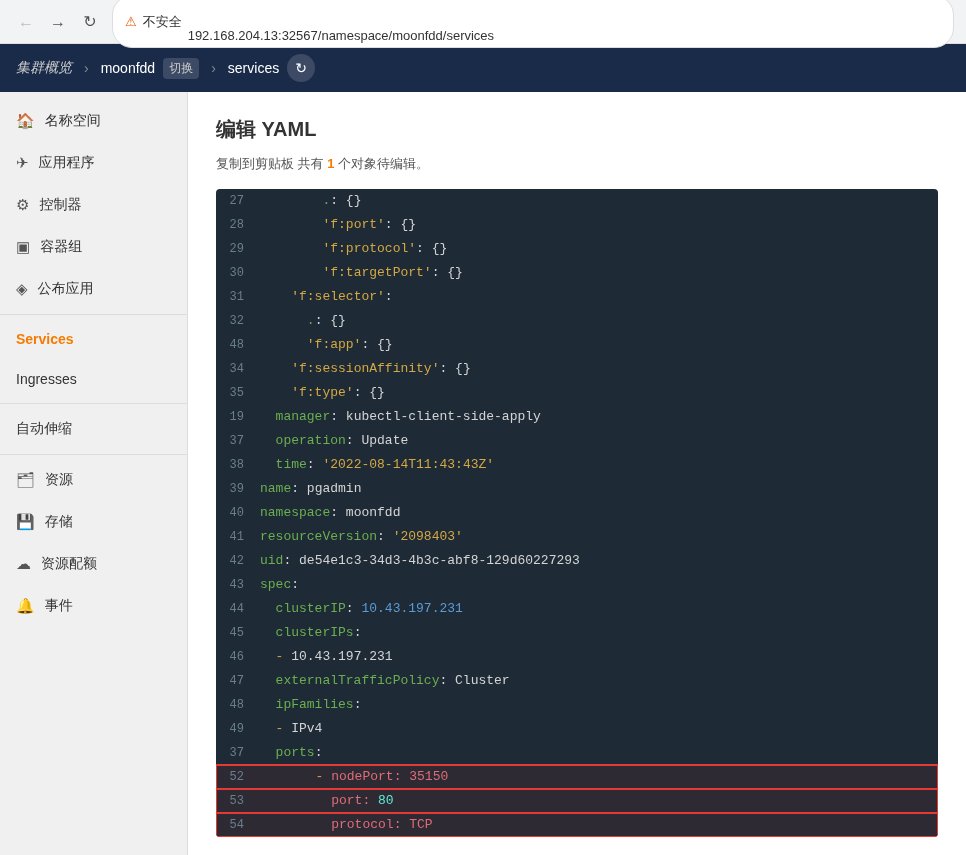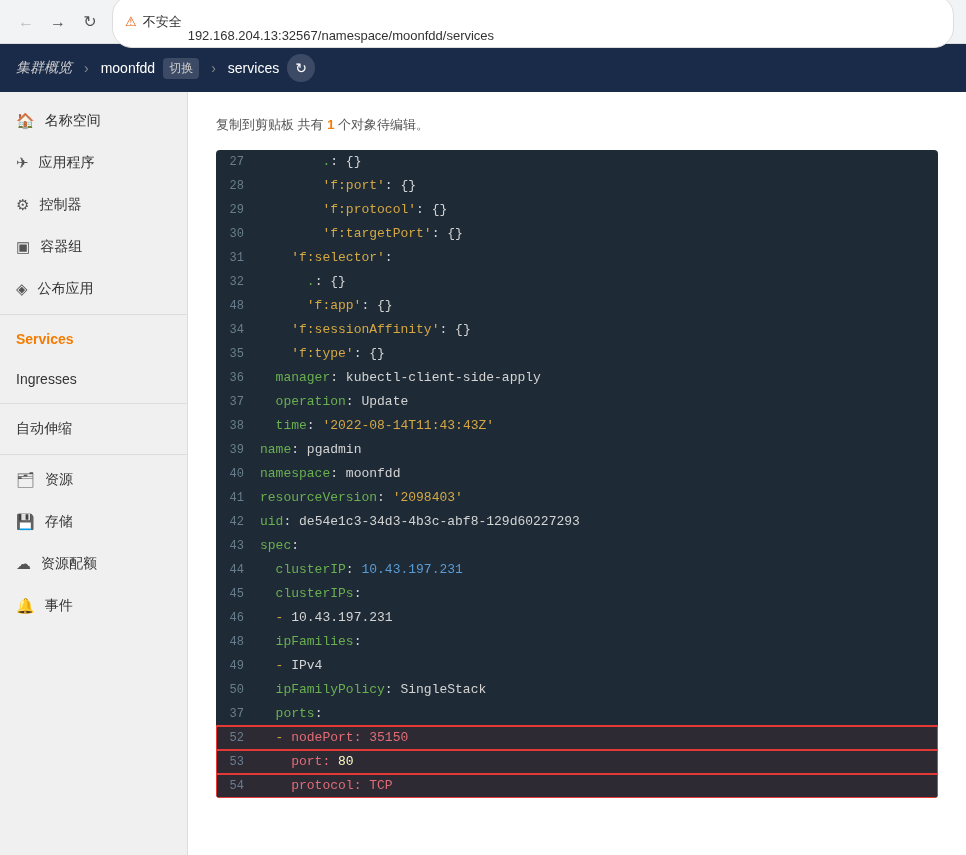--- a/index.html
+++ b/index.html
@@ -113,20 +113,21 @@
     .code-line {
       display: flex;
       align-items: flex-start;
       min-height: 22px;
       padding: 1px 0;
     }
     .code-line.highlighted {
       outline: 2px solid #e53935;
       outline-offset: -1px;
       background: rgba(229,57,53,0.08);
+      gap: 40px;
     }
     .line-num {
       width: 40px;
       text-align: right;
       padding-right: 12px;
       color: #6a7f8e;
       user-select: none;
       flex-shrink: 0;
       font-size: 12px;
       line-height: 22px;
@@ -212,20 +213,21 @@
       <span class="icon">☁</span>
       <span>资源配额</span>
     </div>
     <div class="sidebar-item">
       <span class="icon">🔔</span>
       <span>事件</span>
     </div>
   </nav>
 
   <main class="main-content">
+    <h1 class="page-title">编辑 YAML</h1>
     <p class="copy-notice">
       <span>复制到剪贴板 共有 </span><span class="count">1</span><span> 个对象待编辑。</span>
     </p>
 
     <div class="code-editor" id="code-editor">
     <div class="code-line">
           <span class="line-num">27</span>
           <span class="line-content">        <span style="color:#6aaf50">.</span><span style="color:#d4d4d4">:</span> <span style="color:#d4d4d4">{}</span></span>
         </div>
         <div class="code-line">
@@ -254,21 +256,21 @@
         </div>
         <div class="code-line">
           <span class="line-num">34</span>
           <span class="line-content">    <span style="color:#d4a843">'f:sessionAffinity'</span><span style="color:#d4d4d4">:</span> <span style="color:#d4d4d4">{}</span></span>
         </div>
         <div class="code-line">
           <span class="line-num">35</span>
           <span class="line-content">    <span style="color:#d4a843">'f:type'</span><span style="color:#d4d4d4">:</span> <span style="color:#d4d4d4">{}</span></span>
         </div>
         <div class="code-line">
-          <span class="line-num">36</span>
+          <span class="line-num">19</span>
           <span class="line-content">  <span style="color:#6aaf50">manager</span><span style="color:#d4d4d4">:</span> <span style="color:#d4d4d4">kubectl-client-side-apply</span></span>
         </div>
         <div class="code-line">
           <span class="line-num">37</span>
           <span class="line-content">  <span style="color:#6aaf50">operation</span><span style="color:#d4d4d4">:</span> <span style="color:#d4d4d4">Update</span></span>
         </div>
         <div class="code-line">
           <span class="line-num">38</span>
           <span class="line-content">  <span style="color:#6aaf50">time</span><span style="color:#d4d4d4">:</span> <span style="color:#d4a843">'2022-08-14T11:43:43Z'</span></span>
         </div>
@@ -298,42 +300,42 @@
         </div>
         <div class="code-line">
           <span class="line-num">45</span>
           <span class="line-content">  <span style="color:#6aaf50">clusterIPs</span><span style="color:#d4d4d4">:</span></span>
         </div>
         <div class="code-line">
           <span class="line-num">46</span>
           <span class="line-content">  <span style="color:#d4a843">- </span><span style="color:#d4d4d4">10.43.197.231</span></span>
         </div>
         <div class="code-line">
+          <span class="line-num">47</span>
+          <span class="line-content">  <span style="color:#6aaf50">externalTrafficPolicy</span><span style="color:#d4d4d4">:</span> <span style="color:#d4d4d4">Cluster</span></span>
+        </div>
+        <div class="code-line">
           <span class="line-num">48</span>
           <span class="line-content">  <span style="color:#6aaf50">ipFamilies</span><span style="color:#d4d4d4">:</span></span>
         </div>
         <div class="code-line">
           <span class="line-num">49</span>
           <span class="line-content">  <span style="color:#d4a843">- </span><span style="color:#d4d4d4">IPv4</span></span>
-        </div>
-        <div class="code-line">
-          <span class="line-num">50</span>
-          <span class="line-content">  <span style="color:#6aaf50">ipFamilyPolicy</span><span style="color:#d4d4d4">:</span> <span style="color:#d4d4d4">SingleStack</span></span>
         </div>
         <div class="code-line">
           <span class="line-num">37</span>
           <span class="line-content">  <span style="color:#6aaf50">ports</span><span style="color:#d4d4d4">:</span></span>
         </div>
         <div class="code-line highlighted">
           <span class="line-num">52</span>
           <span class="line-content">  <span style="color:#d4a843">- </span><span style="color:#e06c75">nodePort:</span> <span style="color:#e06c75">35150</span></span>
         </div>
         <div class="code-line highlighted">
           <span class="line-num">53</span>
-          <span class="line-content">    <span style="color:#e06c75">port:</span> <span style="color:#fef9c3">80</span></span>
+          <span class="line-content">    <span style="color:#e06c75">port:</span> <span style="color:#5eead4">80</span></span>
         </div>
         <div class="code-line highlighted">
           <span class="line-num">54</span>
           <span class="line-content">    <span style="color:#e06c75">protocol:</span> <span style="color:#e06c75">TCP</span></span>
         </div>
       </div>
   </main>
 
 </div>
 

